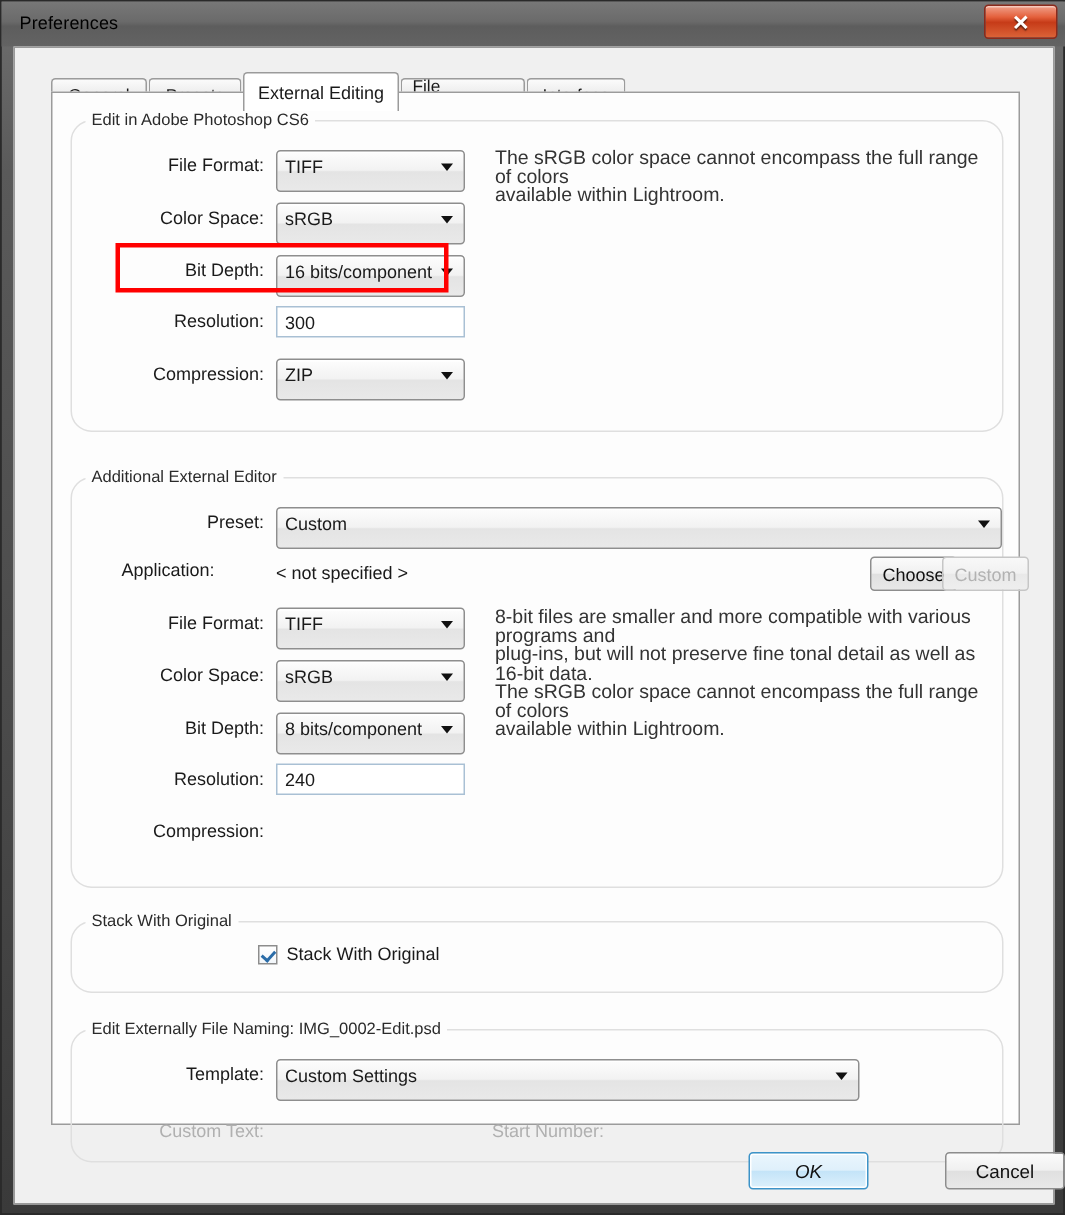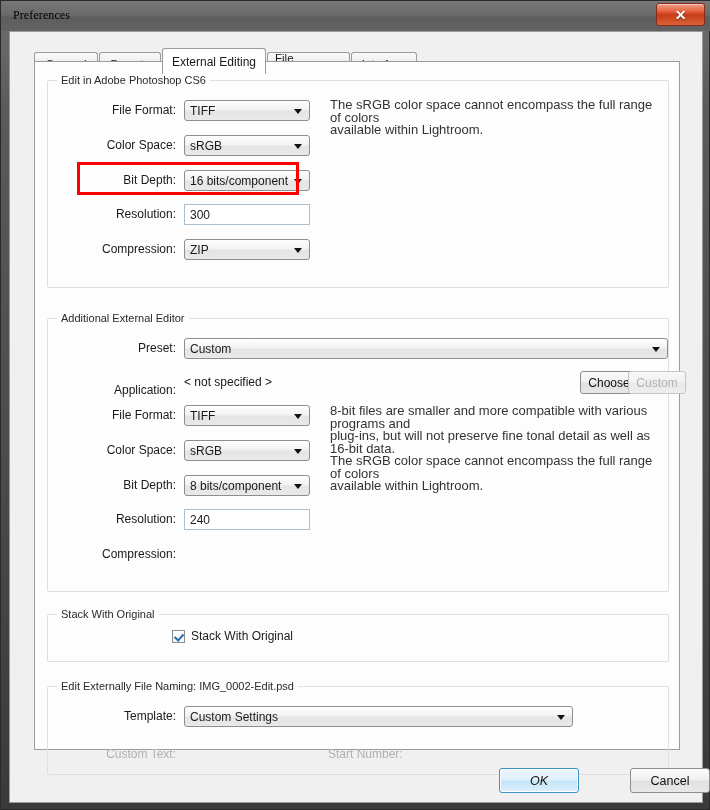--- a/index.html
+++ b/index.html
@@ -31,21 +31,20 @@
     left: 0; top: 0;
     width: 710px; height: 30px;
     background: linear-gradient(180deg, #787878 0%, #6a6a6a 45%, #5d5d5d 55%, #636363 100%);
   }
   .title-text {
     position: absolute;
     left: 12px; top: 7px;
     font-size: 12px;
     color: #000;
     letter-spacing: 0.1px;
-    font-family: Liberation Serif, serif;
   }
   .close-btn {
     position: absolute;
     right: 6px; top: 2px;
     width: 47px; height: 21px;
     border-radius: 3px;
     border: 1px solid #8a2a1c;
     background: linear-gradient(180deg, #f0a08a 0%, #e4603c 35%, #c63b18 52%, #db6338 100%);
     box-shadow: inset 0 1px 0 rgba(255,255,255,0.45);
     display: flex;
@@ -112,21 +111,21 @@
     background: #fdfdfd;
     border: 1px solid #9b9b9b;
     box-sizing: border-box;
   }
 
   
   .group {
     position: absolute;
     box-sizing: border-box;
     border: 1px solid #dfdfdf;
-    border-radius: 2px;
+    border-radius: 14px;
     background: transparent;
   }
   .group-legend {
     position: absolute;
     top: -7px; left: 9px;
     background: #fdfdfd;
     padding: 0 4px;
     font-size: 11px;
     color: #2a2a2a;
     white-space: nowrap;
@@ -144,21 +143,21 @@
   .val-static {
     position: absolute;
     font-size: 12px;
     color: #1a1a1a;
     white-space: nowrap;
   }
 
   
   .combo {
     position: absolute;
-    height: 21px;
+    height: 28px;
     box-sizing: border-box;
     border: 1px solid #8e8e8e;
     border-radius: 3px;
     background: linear-gradient(180deg, #fdfdfd 0%, #f2f2f2 48%, #e4e4e4 52%, #e9e9e9 100%);
     box-shadow: inset 0 1px 0 #ffffff;
     cursor: pointer;
   }
   .combo-text {
     position: absolute;
     left: 5px; top: 3px;
@@ -347,21 +346,21 @@
 
       <div class="group" style="left:12px; top:256px; width:622px; height:274px;">
         <div class="group-legend">Additional External Editor</div>
 
         <div class="lbl" style="left:0px; top:22px; width:128px;">Preset:</div>
         <div class="combo" style="left:136px; top:19px; width:484px;">
           <span class="combo-text">Custom</span>
           <span class="combo-arrow"></span>
         </div>
 
-        <div class="lbl" style="left:0px; top:64px; width:128px;">Application:</div>
+        <div class="lbl" style="left:0px; top:54px; width:128px;text-align:center;">Application:</div>
         <div class="val-static" style="left:136px; top:56px;">&lt; not specified &gt;</div>
         <div class="btn" style="left:516px; top:52px; width:58px;margin-left:16px;">
           <span>Choose</span>
         </div>
         <div class="btn disabled" style="left:580px; top:52px; width:58px;">
           <span>Custom</span>
         </div>
 
         <div class="lbl" style="left:0px; top:89px; width:128px;">File Format:</div>
         <div class="combo" style="left:136px; top:86px; width:126px;">

